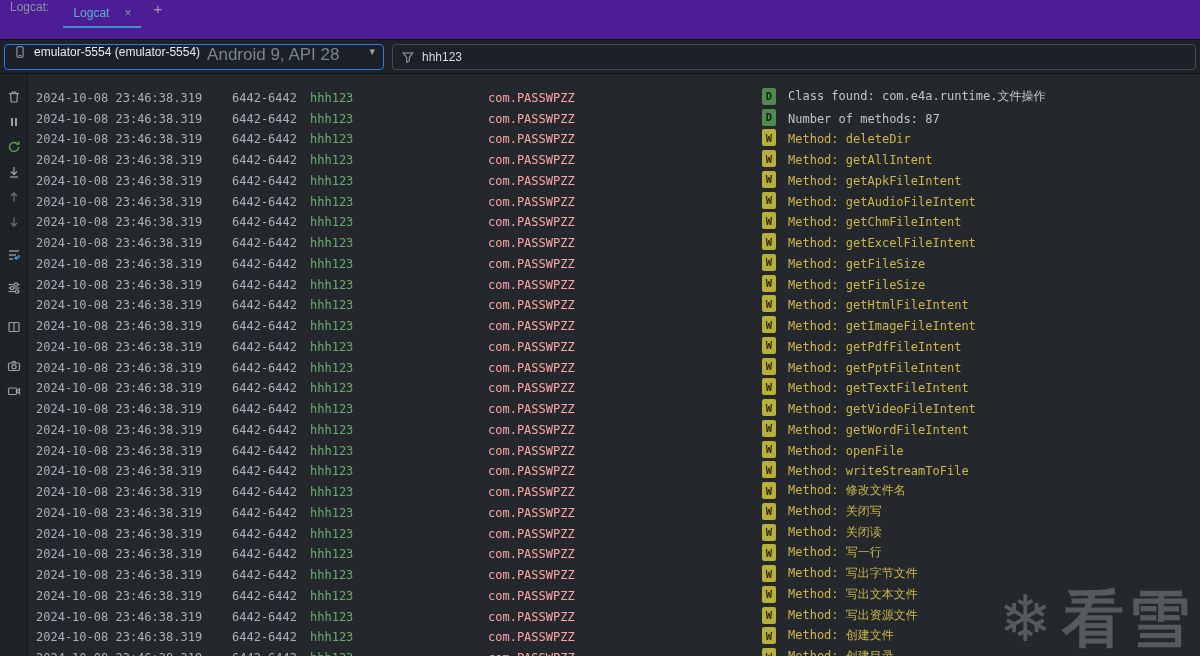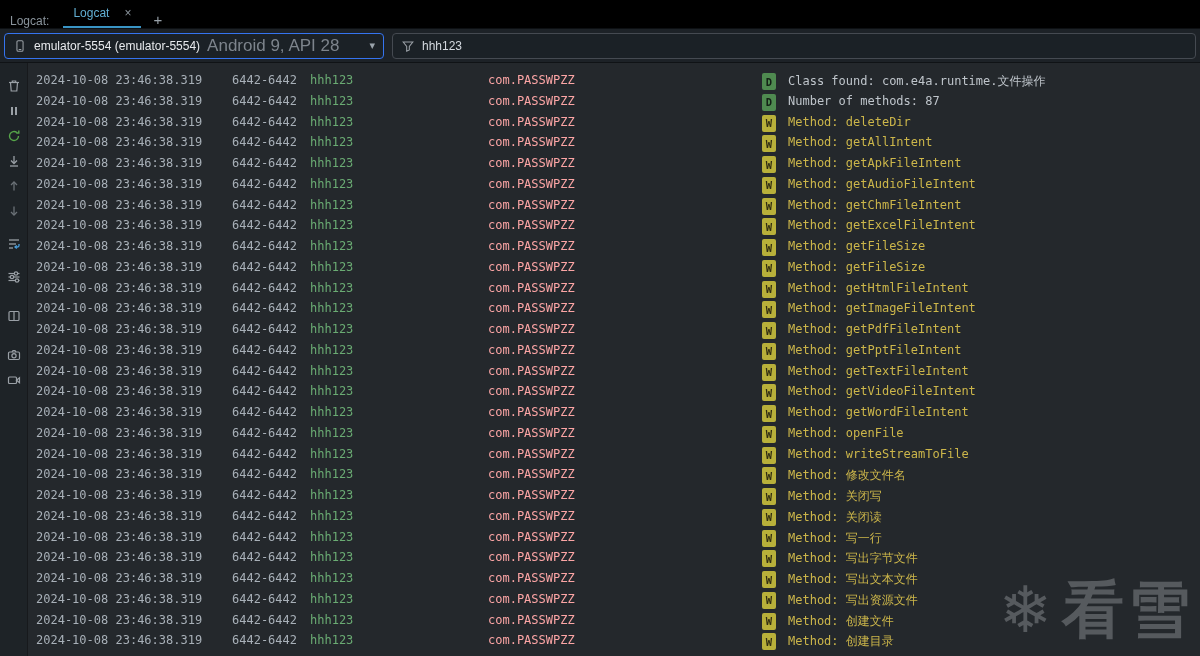--- a/index.html
+++ b/index.html
@@ -2,34 +2,34 @@
 <html><head>
 <meta charset="utf-8">
 <style>
   * { margin:0; padding:0; box-sizing:border-box; }
   html,body { width:1200px; height:656px; overflow:hidden; background:#24282c;
               font-family:"Liberation Sans", sans-serif; }
 
   .app { width:1200px; height:656px; display:flex; flex-direction:column; }
 
   
-  .titlebar { height:29px; background:#000000; display:flex; align-items:flex-end;
+  .titlebar { height:40px; background:#4c1d95; display:flex; align-items:flex-start;
               border-bottom:1px solid #0d1013; flex:none; }
   .tb-label { color:#8a949c; font-size:12px; margin:0 14px 0 10px; }
   .tab { height:28px; display:flex; align-items:center; gap:15px; padding:0 10px;
          border-bottom:2px solid #3994c4; cursor:default; }
   .tab-label { color:#61afd3; font-size:12px; }
   .tab-close { color:#8a949c; font-size:12px; line-height:1; }
   .add-tab { color:#9aa3ab; font-size:15px; margin-left:12px; }
 
   
   .toolbar { height:34px; background:#1d2227; display:flex; align-items:center;
              gap:8px; padding:0 4px; border-bottom:1px solid #101316; flex:none; }
   .device-box { width:380px; height:26px; background:#1b2126; border:1.5px solid #3574f0;
-                border-radius:4px; display:flex; align-items:center; gap:7px; padding:0 8px; }
+                border-radius:4px; display:flex; gap:7px; padding:0 8px; }
   .device-name { color:#e8eaed; font-size:12px; white-space:nowrap; }
   .device-details { color:#7d848c; font-size:17px; white-space:nowrap; flex:1;
                     overflow:hidden; }
   .chevron { color:#9aa3ab; font-size:11px; }
   .filter-box { flex:1; height:26px; background:#1b2126; border:1px solid #454a51;
                 border-radius:4px; display:flex; align-items:center; gap:7px; padding:0 8px; }
   .filter-text { color:#d5dae0; font-size:12px; }
 
   
   .main { flex:1; display:flex; position:relative; }
@@ -37,21 +37,21 @@
                   display:flex; flex-direction:column; align-items:center;
                   padding-top:12px; flex:none; }
   .sbtn { width:22px; height:22px; display:flex; align-items:center; justify-content:center;
           border-radius:3px; margin-bottom:3px; }
   .gap-sm { margin-top:8px; }
   .gap-md { margin-top:14px; }
 
   
   .log { flex:1; background:#24282c; padding-top:10px; overflow:hidden;
          font-family:"DejaVu Sans Mono", monospace; }
-  .log-row { display:flex; align-items:flex-start; height:20.75px; font-size:12px;
+  .log-row { display:flex; align-items:flex-end; height:20.75px; font-size:12px;
              white-space:pre; }
   .ts  { width:204px; padding-left:8px; color:#a8b0b8; flex:none; }
   .pid { width:78px;  color:#a8b0b8; flex:none; }
   .tag { width:178px; color:#6aab73; flex:none; }
   .pkg { width:274px; color:#fca5a5; flex:none; }
   .badge { width:14px; height:17px; border-radius:2px; display:flex; align-items:center;
            justify-content:center; font-size:10.5px; font-weight:bold; flex:none; }
   .badge.D { background:#4f8a50; color:#142016; }
   .badge.W { background:#b8b03a; color:#2e2b12; }
   .msg { margin-left:12px; }

